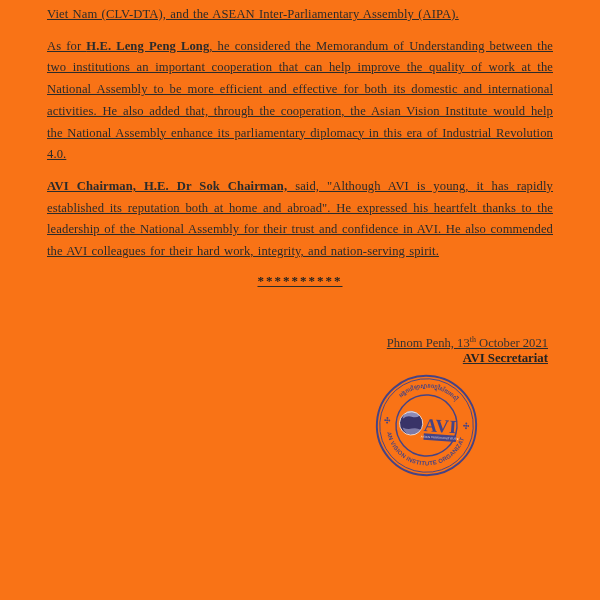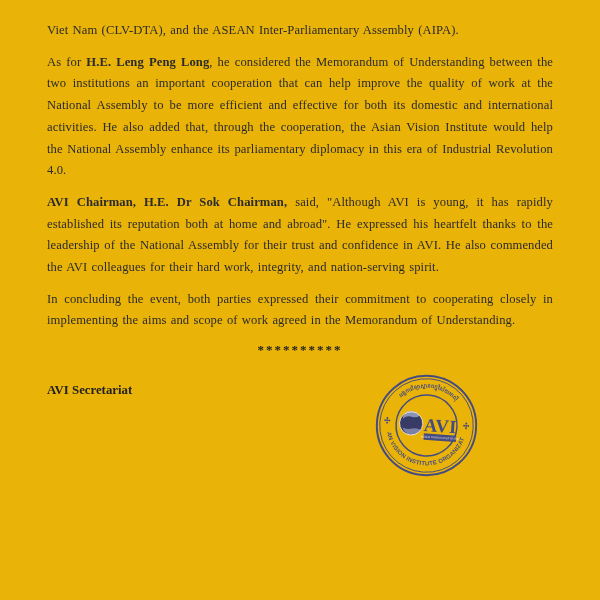--- a/index.html
+++ b/index.html
@@ -3,38 +3,38 @@
 <meta charset="utf-8">
 <style>
   :root { --ink:#2e3d94; --globe:#1f2b74; --text:#2b2b2b; }
   * { margin:0; padding:0; box-sizing:border-box; }
   html,body { background:#ffffff; }
   body {
     width:600px; height:600px; position:relative; overflow:hidden;
     font-family:"Liberation Serif","DejaVu Serif",serif;
     color:var(--text);
   }
-  .page { position:absolute; inset:0; padding:20px 47px 0 47px; background:#eab308; }
+  .page { position:absolute; inset:0; padding:4px 47px 0 47px; background:#f97316;text-decoration:underline; }
   .body-par {
     font-size:12.6px; line-height:21.7px; text-align:justify;
     margin-bottom:10px; letter-spacing:0.1px; word-spacing:1px;
   }
   .body-par.no-justify { text-align:left; }
   .body-par b { font-weight:bold; }
   .separator {
     text-align:center; font-size:13px; letter-spacing:2px; font-weight:bold;
     margin-top:7px; color:#222;
   }
   .dateline {
     text-align:right; font-size:12.6px; margin-top:47px; padding-right:5px;
     color:#333;
   }
   .dateline sup { font-size:8px; vertical-align:super; line-height:0; }
   .signature {
-    text-align:left; font-size:12.8px; font-weight:bold; margin-top:25px;
+    text-align:right; font-size:12.8px; font-weight:bold; margin-top:0;
     padding-right:5px; color:#222;
   }
   .stamp {
     position:absolute; left:375px; top:374px; width:103px; height:103px;
     opacity:0.88; transform:rotate(4deg); pointer-events:none;
   }
   .stamp text { fill:var(--ink); }
   .stamp .arc-label {
     font-family:"Liberation Sans","DejaVu Sans",sans-serif;
     font-weight:bold; font-size:5.7px; letter-spacing:0.25px;
@@ -54,25 +54,25 @@
 </style>
 </head>
 <body>
 
 <div class="page">
 
   <div>
       <p class="body-par no-justify"><span>Viet Nam (CLV-DTA), and the ASEAN Inter-Parliamentary Assembly (AIPA).</span></p>
       <p class="body-par"><span>As for </span><b>H.E. Leng Peng Long</b><span>, he considered the Memorandum of Understanding between the two institutions an important cooperation that can help improve the quality of work at the National Assembly to be more efficient and effective for both its domestic and international activities. He also added that, through the cooperation, the Asian Vision Institute would help the National Assembly enhance its parliamentary diplomacy in this era of Industrial Revolution 4.0.</span></p>
       <p class="body-par"><b>AVI Chairman, H.E. Dr Sok Chairman,</b><span> said, "Although AVI is young, it has rapidly established its reputation both at home and abroad". He expressed his heartfelt thanks to the leadership of the National Assembly for their trust and confidence in AVI. He also commended the AVI colleagues for their hard work, integrity, and nation-serving spirit.</span></p>
-      <p class="body-par"><span>In concluding the event, both parties expressed their commitment to cooperating closely in implementing the aims and scope of work agreed in the Memorandum of Understanding.</span></p>
     </div>
 
   <div class="separator">**********</div>
 
+  <div class="dateline"><span>Phnom Penh, 13</span><sup>th</sup><span> October 2021</span></div>
 
   <div class="signature">AVI Secretariat</div>
 
 </div>
 
 <svg class="stamp" viewBox="0 0 100 100" aria-hidden="true">
 
   <circle cx="50" cy="50" r="48.2" fill="none" stroke="var(--ink)" stroke-width="1.9"></circle>
   <circle cx="50" cy="50" r="45.4" fill="none" stroke="var(--ink)" stroke-width="0.9"></circle>
 

